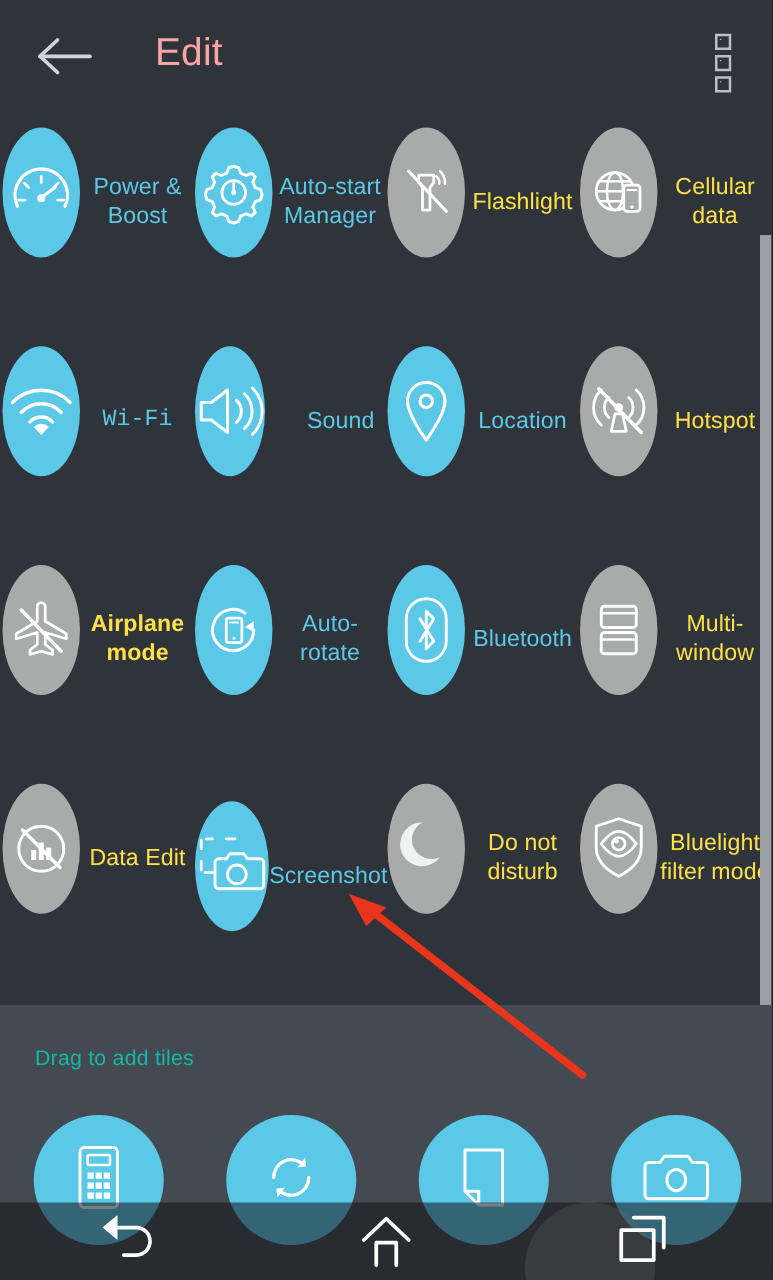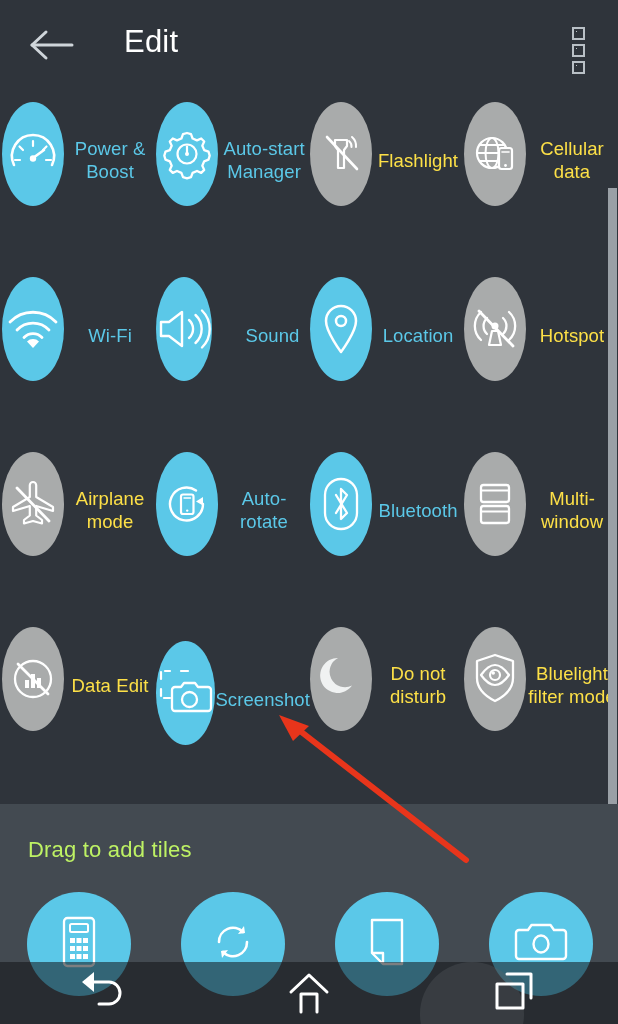--- a/index.html
+++ b/index.html
@@ -28,21 +28,21 @@
   .back-btn {
     position: absolute;
     left: 24px; top: 22px;
     width: 56px; height: 50px;
     display: flex; align-items: center; justify-content: center;
   }
   .page-title {
     position: absolute;
     left: 124px; top: 24px;
     font-size: 31px;
-    color: #ffffff;
+    color: #fca5a5;
     letter-spacing: 0.2px;
     font-weight: 400;
   }
   .overflow-btn {
     position: absolute;
     left: 555px; top: 26px;
     width: 46px; height: 48px;
     display: flex; flex-direction: column;
     align-items: center; justify-content: center;
     gap: 4px;
@@ -102,22 +102,22 @@
   .add-panel {
     position: absolute;
     left: 0; top: 804px;
     width: 618px;
     height: 220px;
     background: #434a51;
   }
   .add-title {
     position: absolute;
     left: 28px; top: 33px;
-    font-size: 22px;
-    color: #bef264;
+    font-size: 17px;
+    color: #14b8a6;
     letter-spacing: 0.2px;
   }
   .add-row {
     position: absolute;
     left: 0; top: 88px;
     width: 605px;
     height: 120px;
   }
   .add-tile {
     position: absolute;
@@ -261,21 +261,21 @@
           <path d="M9 26 H39 M11.5 18 H36.5 M11.5 34 H36.5" stroke="#fff" stroke-width="2" fill="none"></path>
           <rect x="31" y="21" width="13" height="21" rx="2.5" stroke="#fff" stroke-width="2.2" fill="#a9abab"></rect>
           <path d="M34 25 h7" stroke="#fff" stroke-width="1.6" stroke-linecap="round"></path>
           <circle cx="37.5" cy="38.5" r="1.4" fill="#fff"></circle>
         </svg>
         </span>
       </div>
       <div class="tile-label off">Cellular data</div>
     </div>
 
-    <div class="tile" style="left:2px;  top:185px;">
+    <div class="tile" style="left:2px;  top:185px;font-family:Liberation Mono, monospace;">
       <div class="circle on">
         <span>
         <svg width="56" height="46" viewBox="0 0 56 46">
           <path d="M5 16 A32 32 0 0 1 51 16" stroke="#fff" stroke-width="2.8" fill="none" stroke-linecap="round"></path>
           <path d="M12 24 A22 22 0 0 1 44 24" stroke="#fff" stroke-width="2.8" fill="none" stroke-linecap="round"></path>
           <path d="M19 31.5 A12.5 12.5 0 0 1 37 31.5" stroke="#fff" stroke-width="2.8" fill="none" stroke-linecap="round"></path>
           <path d="M28 42 l-6-6.5 a8.6 8.6 0 0 1 12 0 Z" fill="#fff"></path>
         </svg>
         </span>
       </div>
@@ -318,21 +318,21 @@
           <path d="M13 10 a19 19 0 0 0 0 28" stroke="#fff" stroke-width="2.3" fill="none" stroke-linecap="round"></path>
           <path d="M41 10 a19 19 0 0 1 0 28" stroke="#fff" stroke-width="2.3" fill="none" stroke-linecap="round"></path>
           <path d="M24 29 l-3 14 h12 l-3-14 Z" stroke="#fff" stroke-width="2.2" fill="none" stroke-linejoin="round"></path>
           <path d="M11 9 L45 44" stroke="#fff" stroke-width="2.8" stroke-linecap="round"></path>
         </svg>
         </span>
       </div>
       <div class="tile-label off">Hotspot</div>
     </div>
 
-    <div class="tile" style="left:2px;  top:360px;">
+    <div class="tile" style="left:2px;  top:360px;font-weight:bold;">
       <div class="circle off">
         <span>
         <svg width="54" height="54" viewBox="0 0 54 54">
           <path d="M27 5 a3.2 3.2 0 0 1 3.2 3.2 V20 L47 30 v4 L30.2 29 v9.5 L36 43 v3.5 L27 44 l-9 2.5 V43 l5.8-4.5 V29 L7 34 v-4 L23.8 20 V8.2 A3.2 3.2 0 0 1 27 5 Z" stroke="#fff" stroke-width="2.2" fill="none" stroke-linejoin="round"></path>
           <path d="M11 11 L43 44" stroke="#fff" stroke-width="2.8" stroke-linecap="round"></path>
         </svg>
         </span>
       </div>
       <div class="tile-label off">Airplane mode</div>
     </div>

